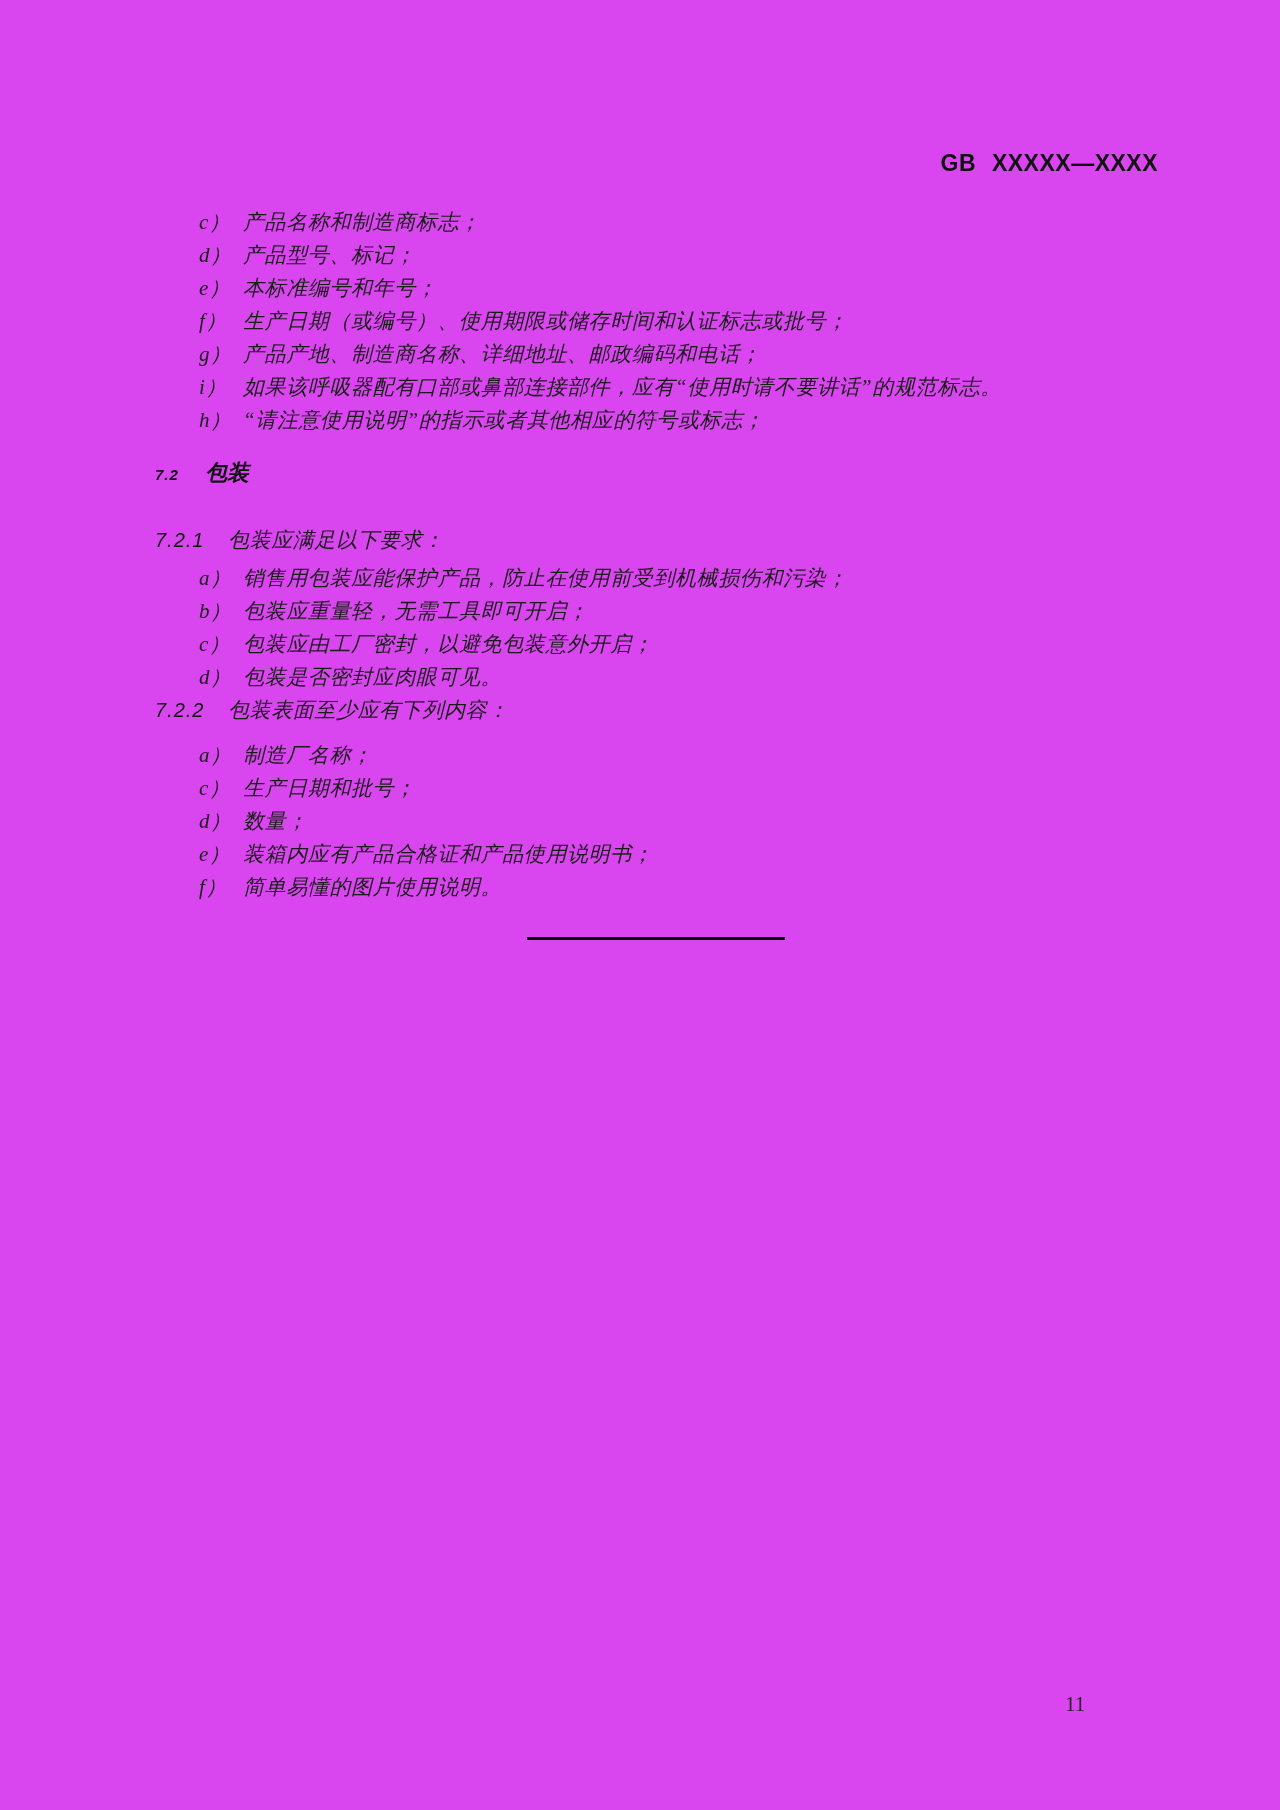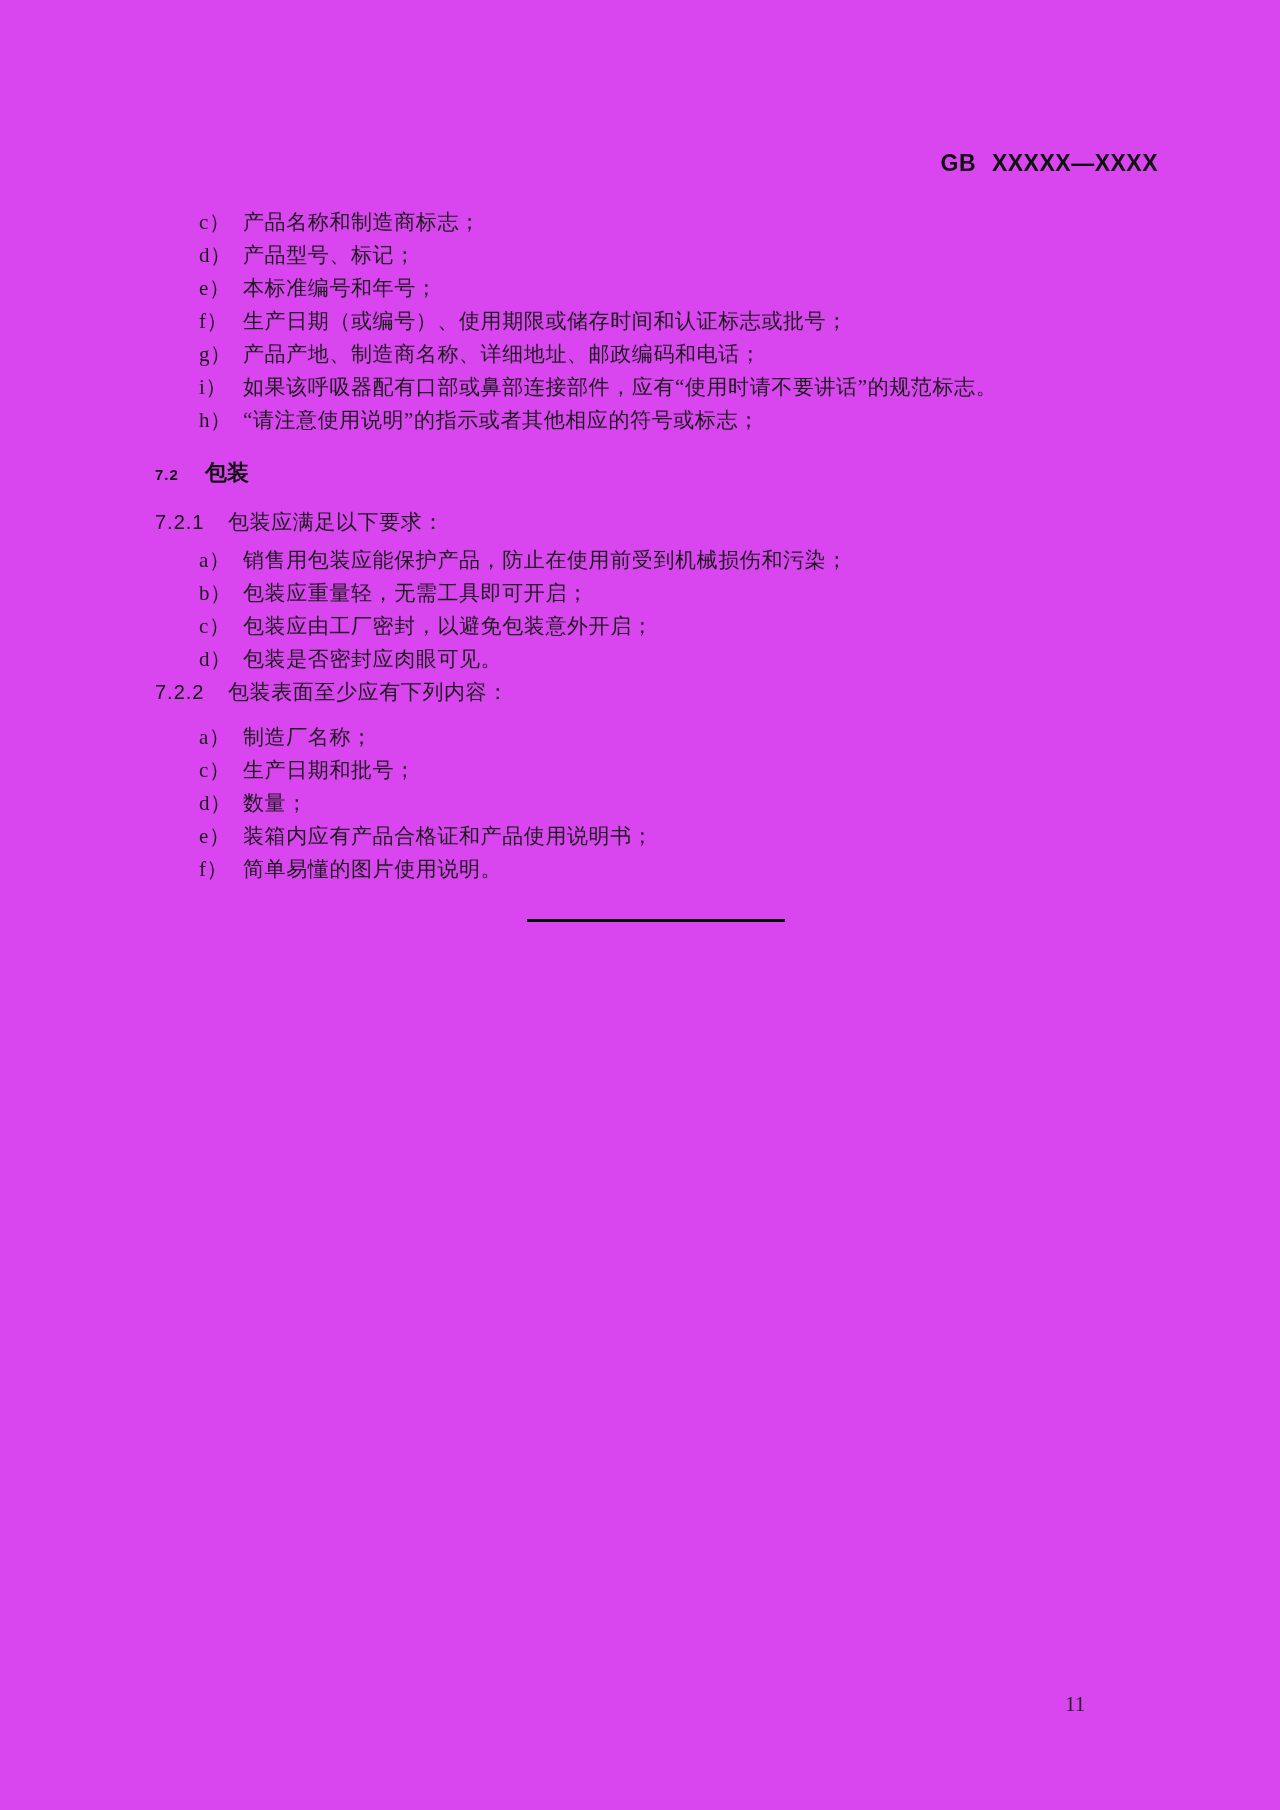--- a/index.html
+++ b/index.html
@@ -17,21 +17,21 @@
     top:150px;
     right:122px;
     font-family:"Liberation Sans","DejaVu Sans",sans-serif;
     font-weight:bold;
     font-size:23px;
     letter-spacing:0.5px;
     word-spacing:9px;
     white-space:pre;
     color:#111;
   }
-  .content { position:absolute; top:206px; left:0; width:100%; }
+  .content { position:absolute; top:206px; left:0; width:100%;font-style:italic; }
 
   .li {
     height:33px;
     line-height:33px;
     padding-left:199px;
     font-size:21px;
     letter-spacing:0.6px;
     white-space:nowrap;
   }
   .li .m { display:inline-block; width:44px; }
@@ -57,21 +57,21 @@
     white-space:nowrap;
   }
   .clause .num {
     display:inline-block;
     width:73px;
     font-family:"Liberation Sans","DejaVu Sans",sans-serif;
     font-size:20px;
     letter-spacing:1px;
     color:#111;
   }
-  .clause-1 { margin-top:17px; }
+  .clause-1 { margin-top:35px; }
   .clause-2 { margin-top:0px; }
   .sublist-1 { margin-top:5px; }
   .sublist-2 { margin-top:12px; }
 
   .end-rule {
     margin:33px 0 0 527px;
     width:258px;
     height:3px;
     background:#000;
   }

